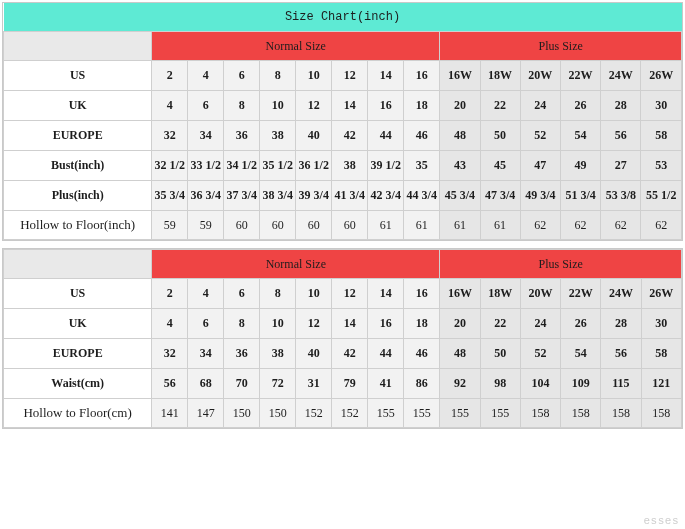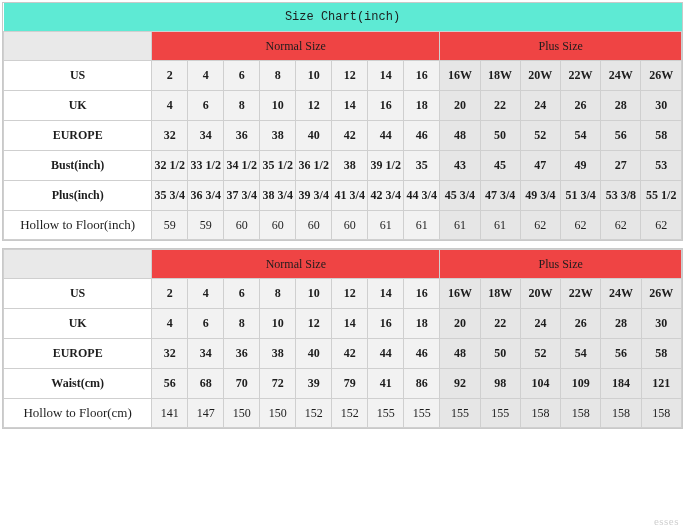--- a/index.html
+++ b/index.html
@@ -80,21 +80,21 @@
 
   .small-num { font-size: 11.5px; }
 
   .watermark {
     position: absolute;
     right: 6px;
     bottom: 2px;
     font-size: 11px;
     color: #cfcfcf;
     letter-spacing: 0.5px;
-    font-family: Liberation Serif, serif;
+    font-family: Liberation Mono, monospace;
   }
 </style>
 </head>
 <body>
 
 <div class="page">
 
   <div class="chart-block first">
     <table class="size-table">
       <colgroup>
@@ -292,29 +292,29 @@
           <td class="cell-p">58</td>
         </tr>
 
 
         <tr class="tall">
           <td class="lbl">Waist(cm)</td>
           <td class="cell-n">56</td>
           <td class="cell-n">68</td>
           <td class="cell-n">70</td>
           <td class="cell-n">72</td>
-          <td class="cell-n">39</td>
+          <td class="cell-n">31</td>
           <td class="cell-n">79</td>
           <td class="cell-n">41</td>
           <td class="cell-n">86</td>
           <td class="cell-p">92</td>
           <td class="cell-p">98</td>
           <td class="cell-p">104</td>
           <td class="cell-p">109</td>
-          <td class="cell-p">184</td>
+          <td class="cell-p">115</td>
           <td class="cell-p">121</td>
         </tr>
 
 
         <tr class="hollow">
           <td class="lbl">Hollow to Floor(cm)</td>
           <td class="cell-n">141</td>
           <td class="cell-n">147</td>
           <td class="cell-n">150</td>
           <td class="cell-n">150</td>

